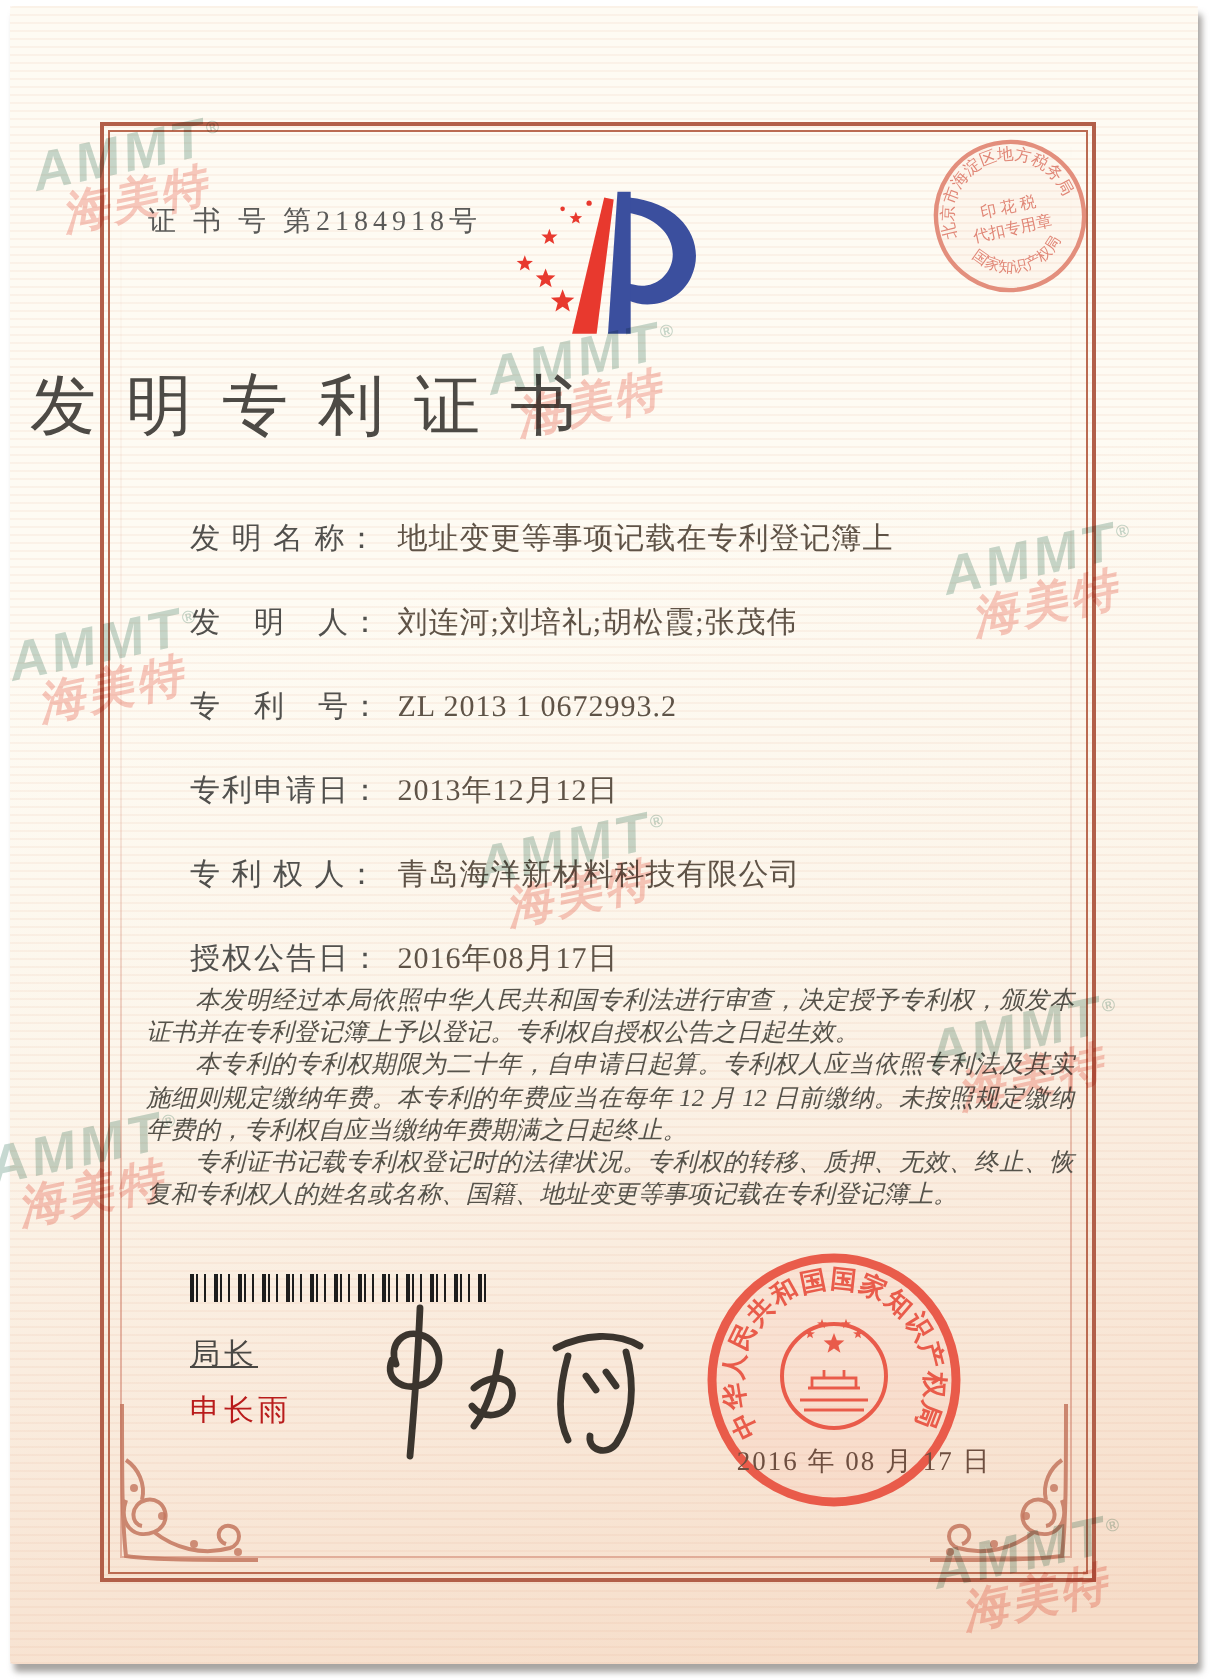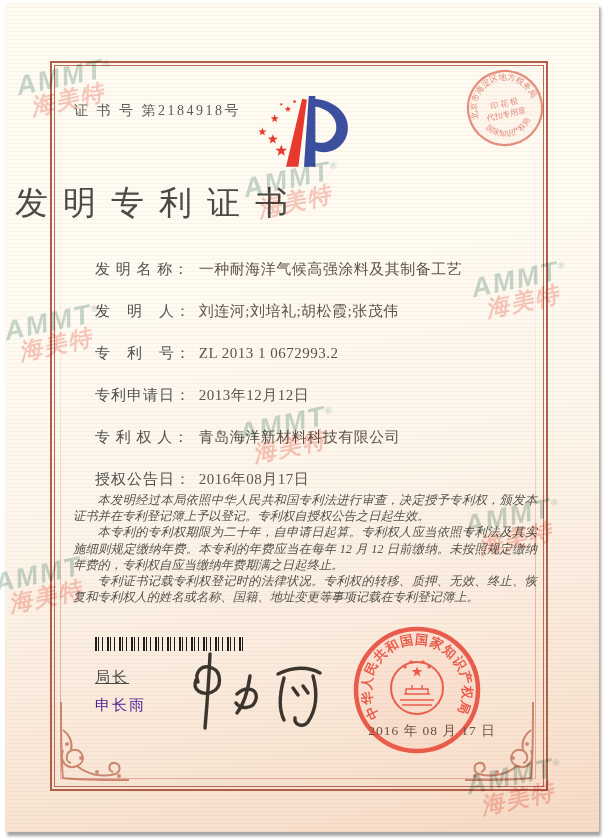--- a/index.html
+++ b/index.html
@@ -25,21 +25,21 @@
   .row{position:absolute;left:95px;width:450px;font-size:15px;color:#4e4c49;white-space:nowrap;}
   .row .lbl{display:inline-block;min-width:100px;letter-spacing:1px;color:#51504d;}
   .row .val{color:#5f5347;letter-spacing:.5px;}
   .body-text{position:absolute;left:73px;top:492px;width:464px;font-size:12.3px;line-height:16.2px;
     color:#55524a;font-style:italic;text-align:justify;}
   .body-text p{margin:0;text-indent:2em;}
   
   .barcode{position:absolute;left:95px;top:637px;width:150px;height:14px;
     background:repeating-linear-gradient(90deg,#1d1d1d 0 2px,transparent 2px 3px,#1d1d1d 3px 4px,transparent 4px 7px,#1d1d1d 7px 8px,transparent 8px 12px);}
   .sig-title{position:absolute;left:95px;top:668px;font-size:15px;color:#4a4844;letter-spacing:2px;text-decoration:underline;}
-  .sig-name{position:absolute;left:95px;top:696px;font-size:15px;color:#4c1d95;letter-spacing:2px;}
+  .sig-name{position:absolute;left:95px;top:696px;font-size:15px;color:#b91c1c;letter-spacing:2px;}
   .autograph{position:absolute;left:180px;top:650px;}
   
   .seal-main{position:absolute;left:342px;top:615px;opacity:.92;}
   .seal-date{position:absolute;left:352px;top:722px;width:160px;text-align:center;font-size:13.5px;
     color:#6e4f40;letter-spacing:1px;z-index:6;}
   .seal-top{position:absolute;left:455px;top:58px;opacity:.8;transform:rotate(-12deg);}
   
   .wm{position:absolute;width:120px;height:58px;transform:rotate(-12deg);opacity:.5;
     mix-blend-mode:multiply;pointer-events:none;z-index:20;font-family:"Liberation Sans","DejaVu Sans",sans-serif;}
   .wm .l1{font-size:27px;font-weight:bold;font-style:italic;color:#8fb4a6;letter-spacing:2px;line-height:24px;}
@@ -101,21 +101,21 @@
     <polygon fill="#e8392e" points="22.0,43.5 23.4,47.1 27.2,47.3 24.2,49.7 25.2,53.4 22.0,51.3 18.8,53.4 19.8,49.7 16.8,47.3 20.6,47.1"></polygon>
     <polygon fill="#e8392e" points="31.0,54.5 32.6,58.8 37.2,59.0 33.6,61.8 34.8,66.3 31.0,63.7 27.2,66.3 28.4,61.8 24.8,59.0 29.4,58.8"></polygon>
     <circle cx="45" cy="9" r="1.4" fill="#e8392e"></circle>
       <circle cx="31" cy="12" r="1.2" fill="#e8392e"></circle>
   </svg>
 
   <div class="title">发明专利证书</div>
 
   <div class="row" style="top:260px">
     <span class="lbl">发 明 名 称：</span>
-    <span class="val">一种耐海洋气候高强涂料及其制备工艺</span>
+    <span class="val">地址变更等事项记载在专利登记簿上</span>
   </div>
   <div class="row" style="top:302px">
     <span class="lbl">发　明　人：</span>
     <span class="val">刘连河;刘培礼;胡松霞;张茂伟</span>
   </div>
   <div class="row" style="top:344px">
     <span class="lbl">专　利　号：</span>
     <span class="val">ZL 2013 1 0672993.2</span>
   </div>
   <div class="row" style="top:386px">

